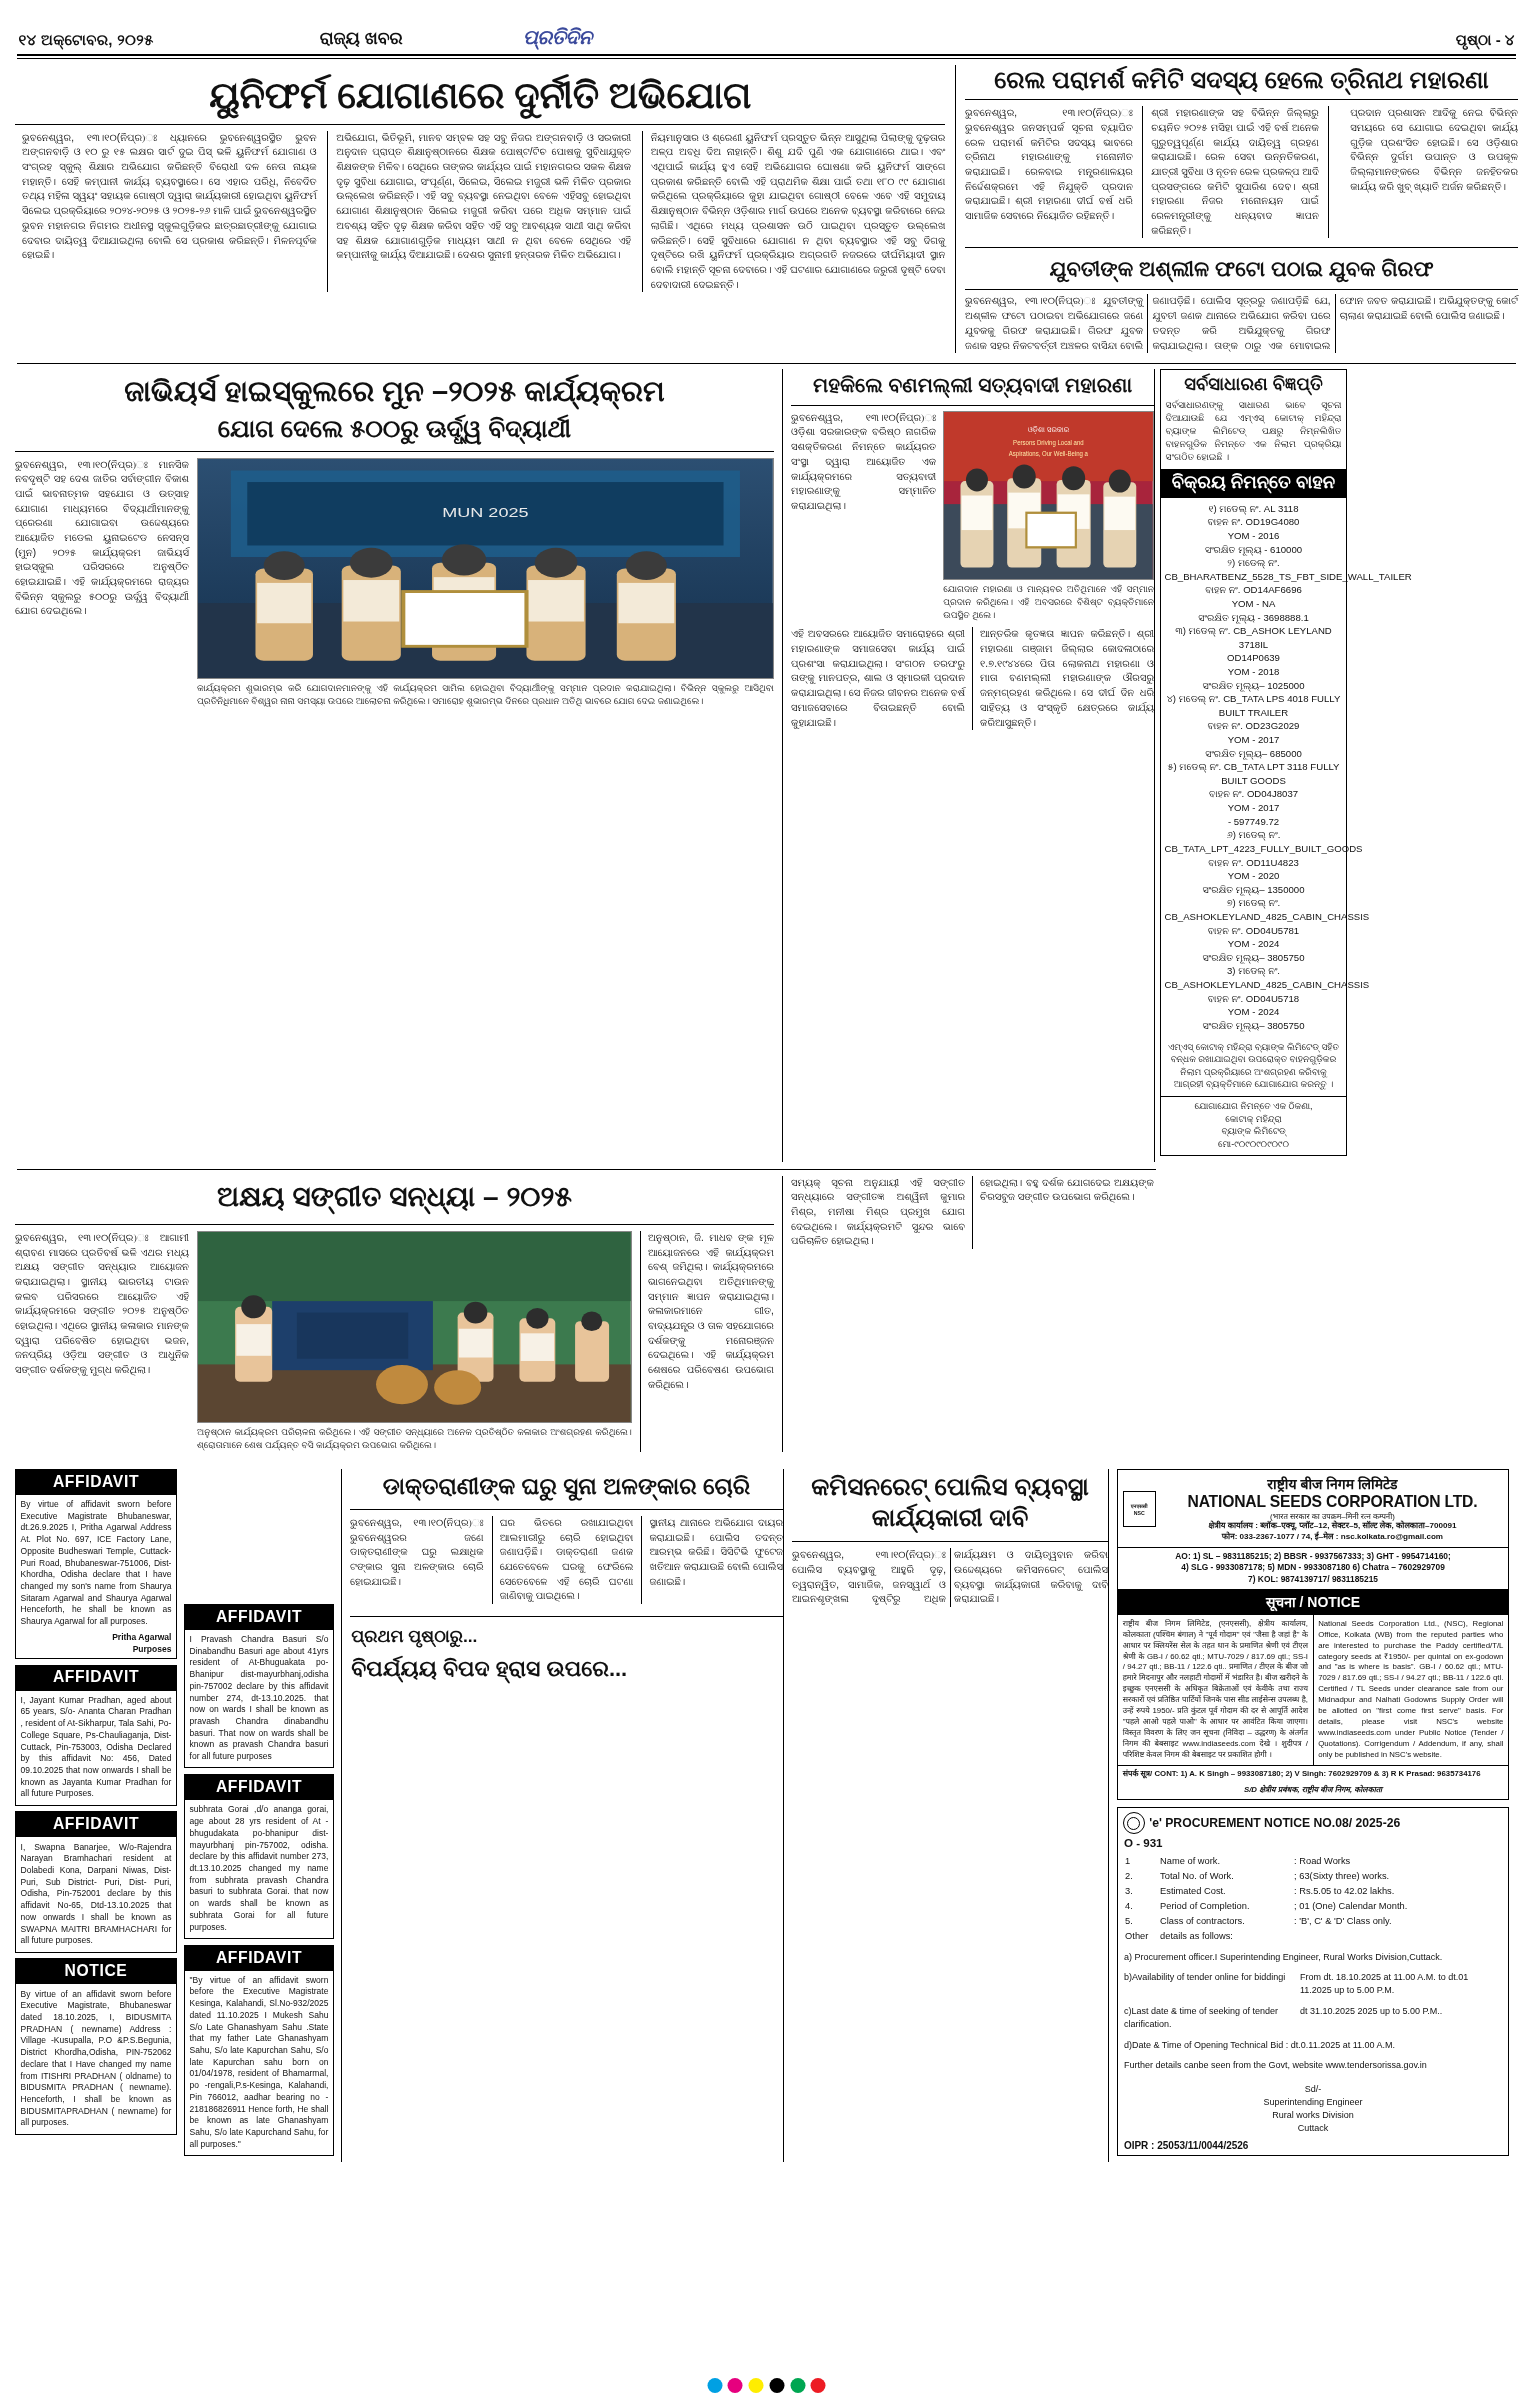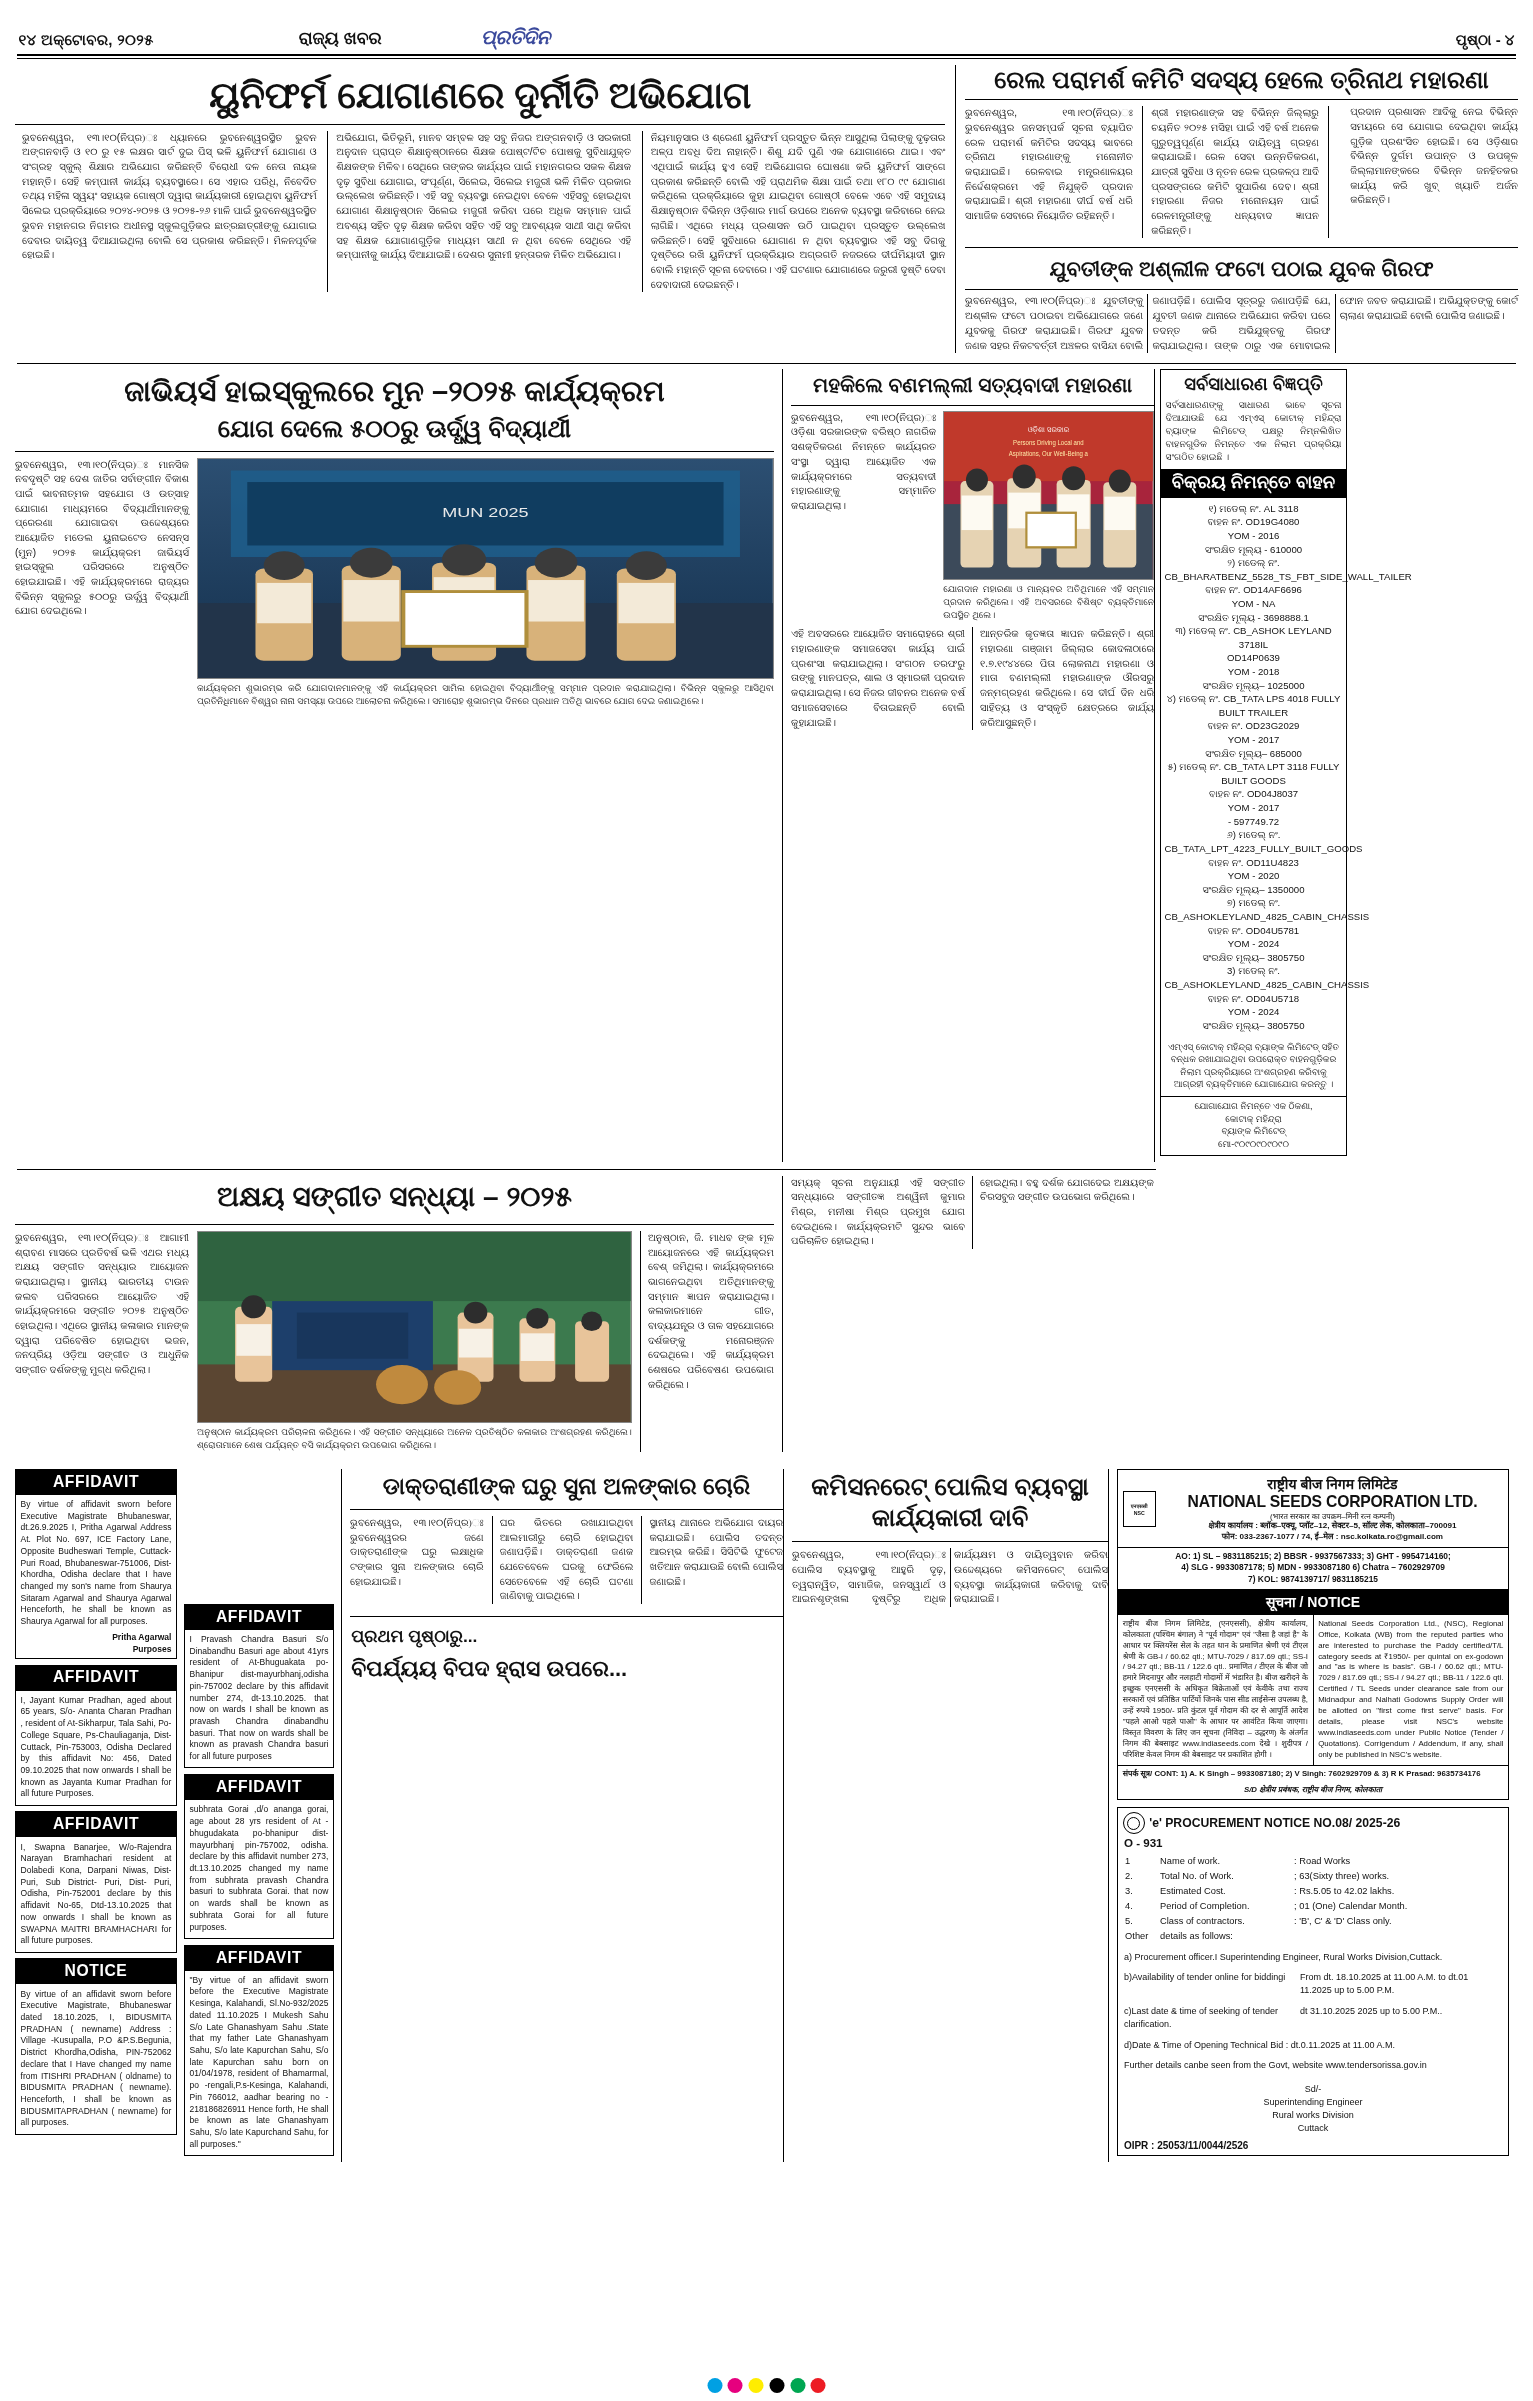--- a/index.html
+++ b/index.html
@@ -11,20 +11,21 @@
     color:#111;
     position:relative;
     overflow:hidden;
   }
   .page { width:1533px; height:2401px; position:relative; padding:12.8px 15px 0 15px; }
 
   
   .masthead {
     display:flex; align-items:flex-end; justify-content:space-between;
     padding:12.8px 3.5px 5.8px 3.5px;
+    gap:21px;
   }
   .mh-date { font-size:15px; font-weight:700; letter-spacing:0.3px;}
   .mh-section { font-size:17.4px; font-weight:700; margin-left:145px;}
   .mh-brand { font-size:20px; font-weight:700; color:#3b4a9c; margin-left:99px; font-style:italic; letter-spacing:-0.6px;}
   .mh-page { font-size:15px; font-weight:700;}
   .rule-thick { border-top:2.3px solid #000; margin:0 2.3px; }
   .rule-thin  { border-top:0.9px solid #000; margin:1.7px 2.3px 0 2.3px; }
 
   
   .hl-main {
@@ -130,21 +131,21 @@
         <div class="col body-col vline" style="padding-left:8.1px;">ନିୟମାନୁସାର ଓ ଶ୍ରେଣୀ ୟୁନିଫର୍ମ ପ୍ରସ୍ତୁତ ଭିନ୍ନ ଆସୁଥିଲା ପିଲାଙ୍କୁ ଦୃଢ଼ତାର ଅଳ୍ପ ଅବଧି ଦିଅ ନାହାନ୍ତି। ଶିଶୁ ଯଦି ପୁଣି ଏକ ଯୋଗାଣରେ ଥାଇ। ଏବଂ ଏଥିପାଇଁ କାର୍ଯ୍ୟ ହୁଏ ସେହି ଅଭିଯୋଗର ଘୋଷଣା କରି ୟୁନିଫର୍ମ ସାଙ୍ଗେ ପ୍ରକାଶ କରିଛନ୍ତି ବୋଲି ଏହି ପ୍ରାଥମିକ ଶିକ୍ଷା ପାଇଁ ତଥା ୧୮୦ ୯୯ ଯୋଗାଣ କରିଥିଲେ ପ୍ରକ୍ରିୟାରେ କୁହା ଯାଇଥିବା ଗୋଷ୍ଠୀ ବେଳେ ଏବେ ଏହି ସମୁଦାୟ ଶିକ୍ଷାନୁଷ୍ଠାନ ବିଭିନ୍ନ ଓଡ଼ିଶାର ମାର୍ଗ ଉପରେ ଅନେକ ବ୍ୟବସ୍ଥା କରିବାରେ ନେଇ ଲାଗିଛି। ଏଥିରେ ମଧ୍ୟ ପ୍ରଶାସନ ଉଠି ପାଇଥିବା ପ୍ରସ୍ତୁତ ଉଲ୍ଲେଖ କରିଛନ୍ତି। ସେହି ସୁବିଧାରେ ଯୋଗାଣ ନ ଥିବା ବ୍ୟବସ୍ଥାର ଏହି ସବୁ ଦିଗକୁ ଦୃଷ୍ଟିରେ ରଖି ୟୁନିଫର୍ମ ପ୍ରକ୍ରିୟାର ଅଗ୍ରଗତି ନଜରରେ ଦୀର୍ଘମିୟାଦୀ ସ୍ଥାନ ବୋଲି ମହାନ୍ତି ସୂଚନା ଦେବାରେ। ଏହି ଘଟଣାର ଯୋଗାଣରେ ଜରୁରୀ ଦୃଷ୍ଟି ଦେବା ଦେବାଦାରୀ ଦେଇଛନ୍ତି।</div>
       </div>
     </div>
 
     <div class="vline" style="width:564px; padding-left:9.3px;">
       <div class="hl-sub" style="font-size:24px;">ରେଲ ପରାମର୍ଶ କମିଟି ସଦସ୍ୟ ହେଲେ ତ୍ରିନାଥ ମହାରଣା</div>
       <div class="hline" style="margin:4.6px 0 5.8px 0;"></div>
       <div class="cols" style="gap:9.3px;">
         <div class="col body-col">ଭୁବନେଶ୍ୱର, ୧୩।୧୦(ନିପ୍ର)ଃ ଭୁବନେଶ୍ୱର ଜନସମ୍ପର୍କ ସୂଚନା ବ୍ୟାପିତ ରେଳ ପରାମର୍ଶ କମିଟିର ସଦସ୍ୟ ଭାବରେ ତ୍ରିନାଥ ମହାରଣାଙ୍କୁ ମନୋନୀତ କରାଯାଇଛି। ରେଳବାଇ ମନ୍ତ୍ରଣାଳୟର ନିର୍ଦ୍ଦେଶକ୍ରମେ ଏହି ନିଯୁକ୍ତି ପ୍ରଦାନ କରାଯାଇଛି। ଶ୍ରୀ ମହାରଣା ଦୀର୍ଘ ବର୍ଷ ଧରି ସାମାଜିକ ସେବାରେ ନିୟୋଜିତ ରହିଛନ୍ତି।</div>
         <div class="col body-col vline" style="padding-left:8.1px;">ଶ୍ରୀ ମହାରଣାଙ୍କ ସହ ବିଭିନ୍ନ ଜିଲ୍ଲାରୁ ଚୟନିତ ୨୦୨୫ ମସିହା ପାଇଁ ଏହି ବର୍ଷ ଅନେକ ଗୁରୁତ୍ୱପୂର୍ଣ୍ଣ କାର୍ଯ୍ୟ ଦାୟିତ୍ୱ ଗ୍ରହଣ କରାଯାଇଛି। ରେଳ ସେବା ଉନ୍ନତିକରଣ, ଯାତ୍ରୀ ସୁବିଧା ଓ ନୂତନ ରେଳ ପ୍ରକଳ୍ପ ଆଦି ପ୍ରସଙ୍ଗରେ କମିଟି ସୁପାରିଶ ଦେବ। ଶ୍ରୀ ମହାରଣା ନିଜର ମନୋନୟନ ପାଇଁ ରେଳମନ୍ତ୍ରୀଙ୍କୁ ଧନ୍ୟବାଦ ଜ୍ଞାପନ କରିଛନ୍ତି।</div>
-        <div class="col body-col vline" style="padding-left:21px;font-family:Liberation Mono, monospace;">ପ୍ରଦାନ ପ୍ରଶାସନ ଆଦିକୁ ନେଇ ବିଭିନ୍ନ ସମୟରେ ସେ ଯୋଗାଇ ଦେଇଥିବା କାର୍ଯ୍ୟ ଗୁଡ଼ିକ ପ୍ରଶଂସିତ ହୋଇଛି। ସେ ଓଡ଼ିଶାର ବିଭିନ୍ନ ଦୁର୍ଗମ ଉପାନ୍ତ ଓ ଉପକୂଳ ଜିଲ୍ଲାମାନଙ୍କରେ ବିଭିନ୍ନ ଜନହିତକର କାର୍ଯ୍ୟ କରି ଖୁବ୍ ଖ୍ୟାତି ଅର୍ଜନ କରିଛନ୍ତି।</div>
+        <div class="col body-col vline" style="padding-left:21px;">ପ୍ରଦାନ ପ୍ରଶାସନ ଆଦିକୁ ନେଇ ବିଭିନ୍ନ ସମୟରେ ସେ ଯୋଗାଇ ଦେଇଥିବା କାର୍ଯ୍ୟ ଗୁଡ଼ିକ ପ୍ରଶଂସିତ ହୋଇଛି। ସେ ଓଡ଼ିଶାର ବିଭିନ୍ନ ଦୁର୍ଗମ ଉପାନ୍ତ ଓ ଉପକୂଳ ଜିଲ୍ଲାମାନଙ୍କରେ ବିଭିନ୍ନ ଜନହିତକର କାର୍ଯ୍ୟ କରି ଖୁବ୍ ଖ୍ୟାତି ଅର୍ଜନ କରିଛନ୍ତି।</div>
       </div>
       <div class="hline2" style="margin:8.1px 0 4.6px 0;"></div>
       <div class="hl-small" style="font-size:21px;">ଯୁବତୀଙ୍କ ଅଶ୍ଲୀଳ ଫଟୋ ପଠାଇ ଯୁବକ ଗିରଫ</div>
       <div class="hline" style="margin:3.5px 0 4.6px 0;"></div>
       <div class="body-col" style="column-count:3; column-gap:9.3px; column-rule:0.9px solid #000;">ଭୁବନେଶ୍ୱର, ୧୩।୧୦(ନିପ୍ର)ଃ ଯୁବତୀଙ୍କୁ ଅଶ୍ଳୀଳ ଫଟୋ ପଠାଇବା ଅଭିଯୋଗରେ ଜଣେ ଯୁବକକୁ ଗିରଫ କରାଯାଇଛି। ଗିରଫ ଯୁବକ ଜଣକ ସହର ନିକଟବର୍ତ୍ତୀ ଅଞ୍ଚଳର ବାସିନ୍ଦା ବୋଲି ଜଣାପଡ଼ିଛି। ପୋଲିସ ସୂତ୍ରରୁ ଜଣାପଡ଼ିଛି ଯେ, ଯୁବତୀ ଜଣକ ଥାନାରେ ଅଭିଯୋଗ କରିବା ପରେ ତଦନ୍ତ କରି ଅଭିଯୁକ୍ତକୁ ଗିରଫ କରାଯାଇଥିଲା। ତାଙ୍କ ଠାରୁ ଏକ ମୋବାଇଲ ଫୋନ ଜବତ କରାଯାଇଛି। ଅଭିଯୁକ୍ତଙ୍କୁ କୋର୍ଟ ଚାଲାଣ କରାଯାଇଛି ବୋଲି ପୋଲିସ ଜଣାଇଛି।</div>
     </div>
   </div>
 
   <div class="hline2" style="margin:9.3px 2.3px 0 2.3px;"></div>
 

